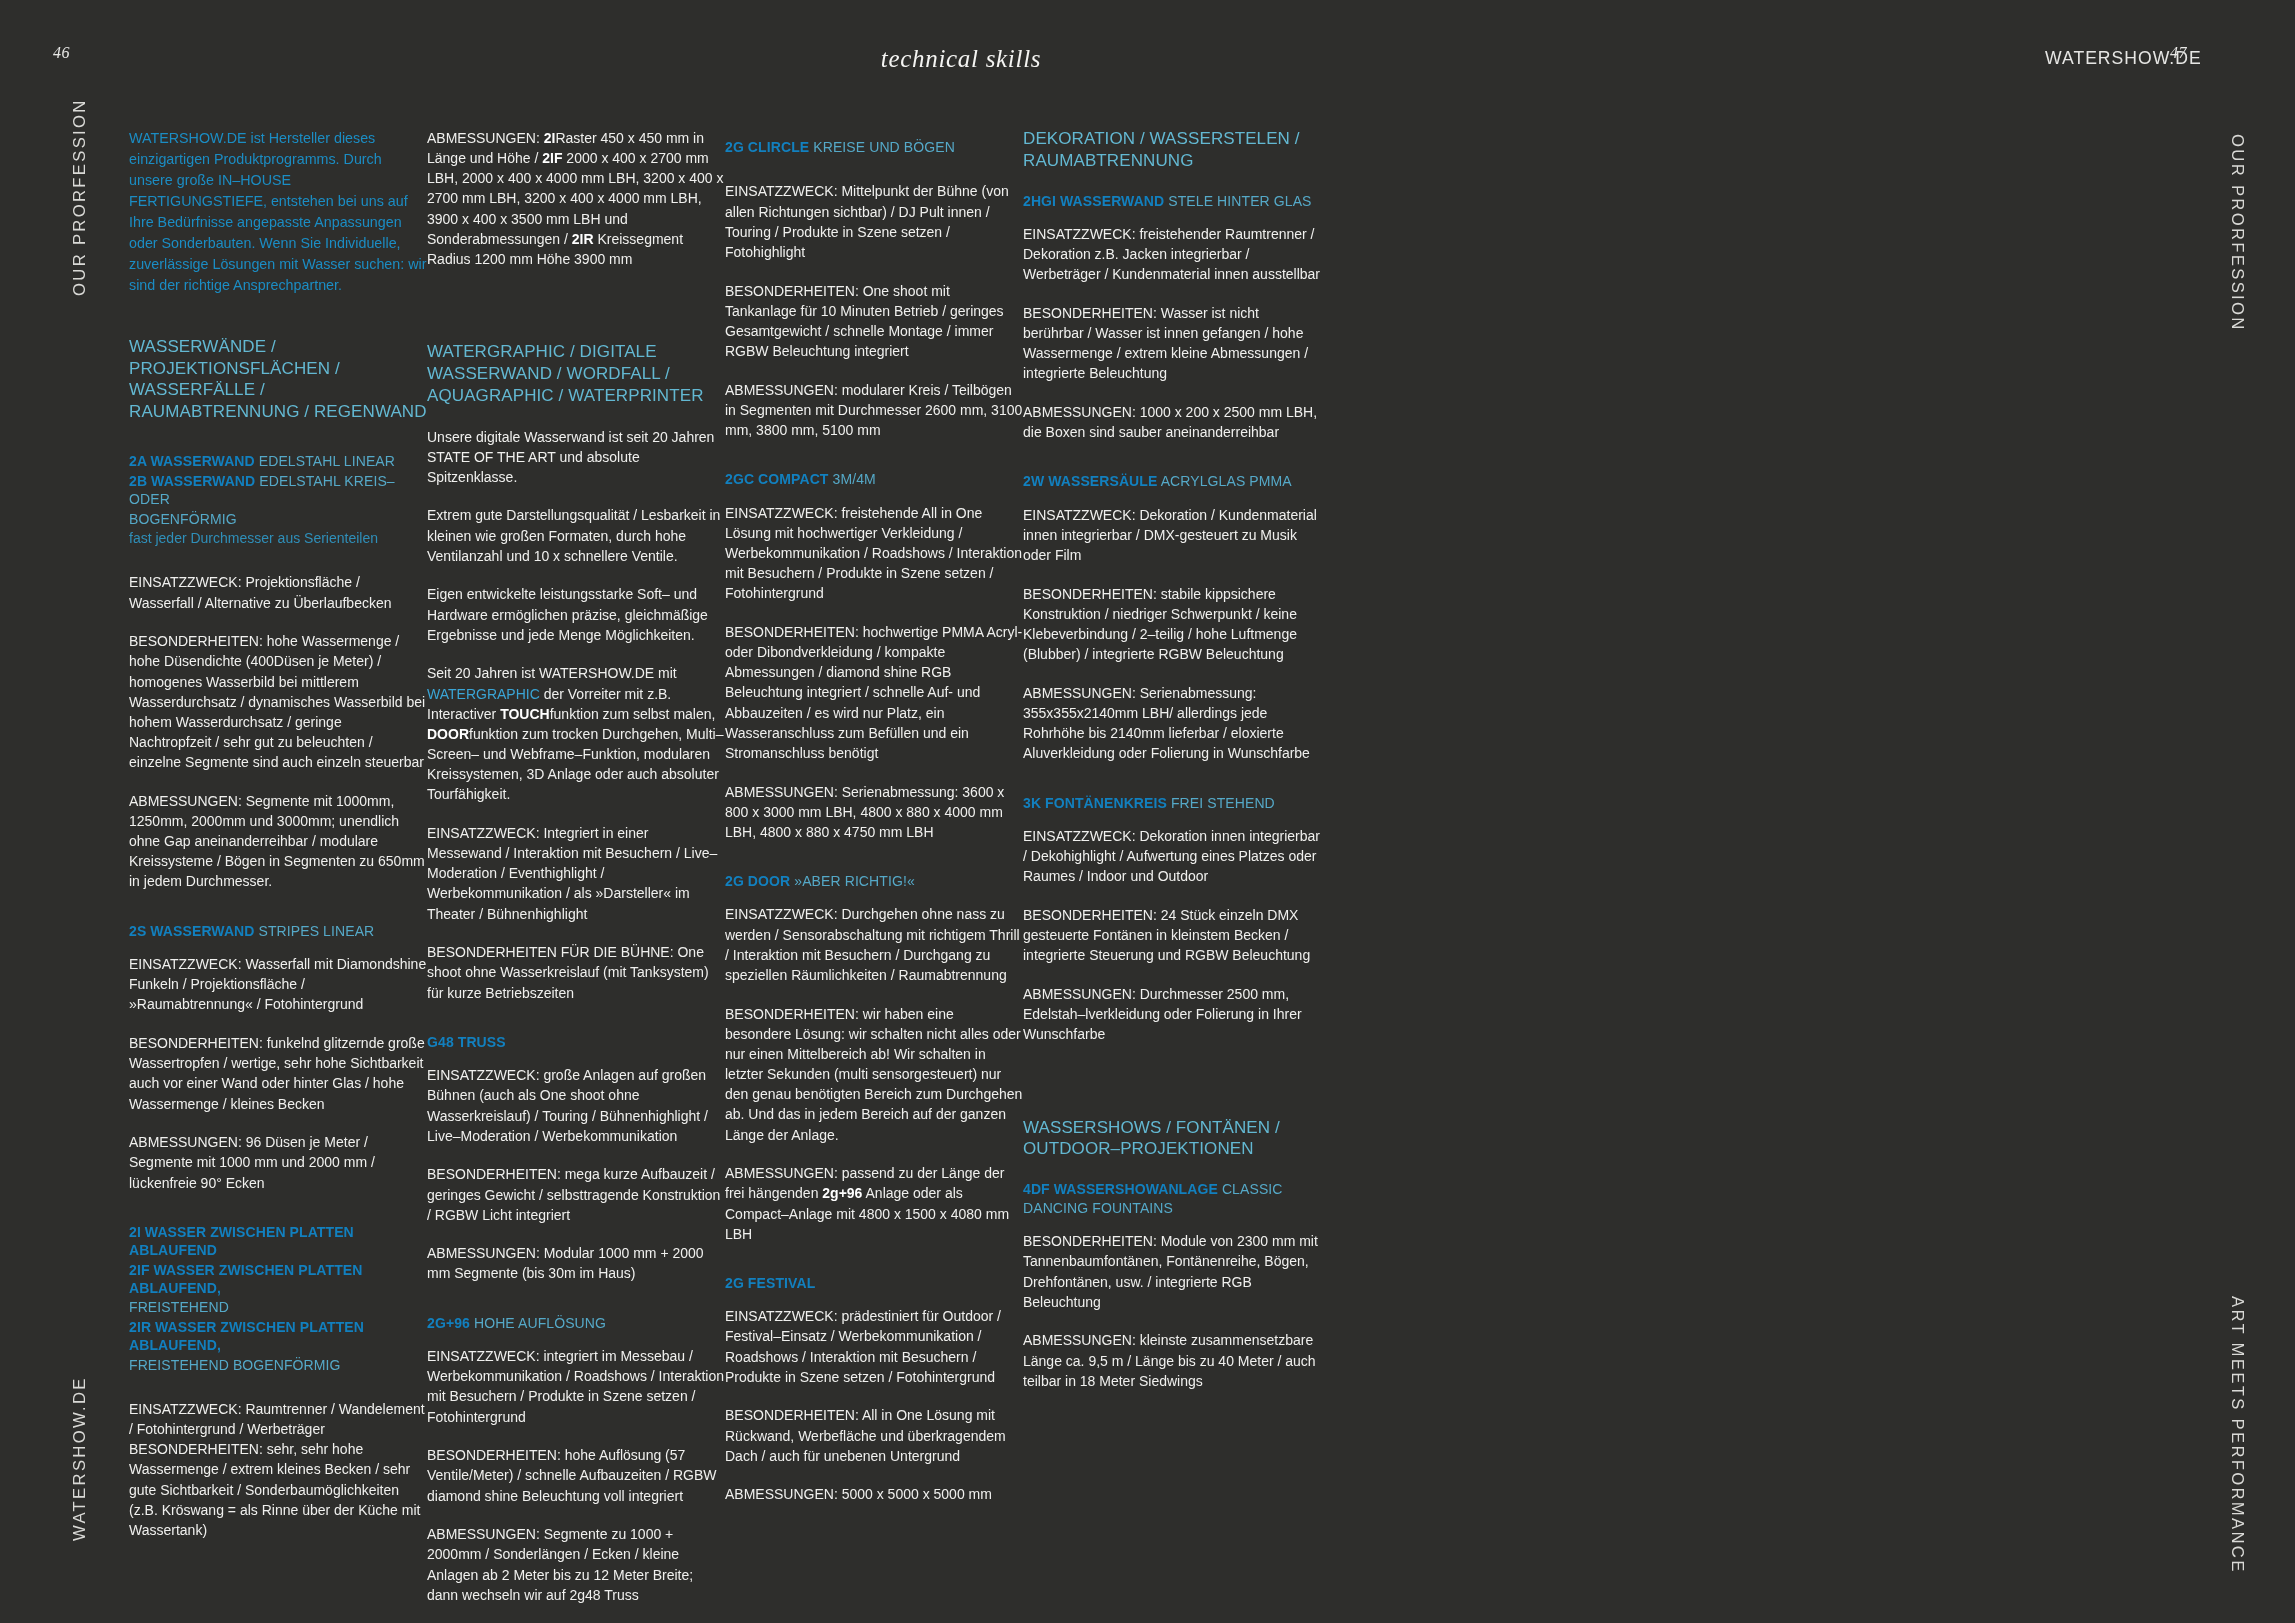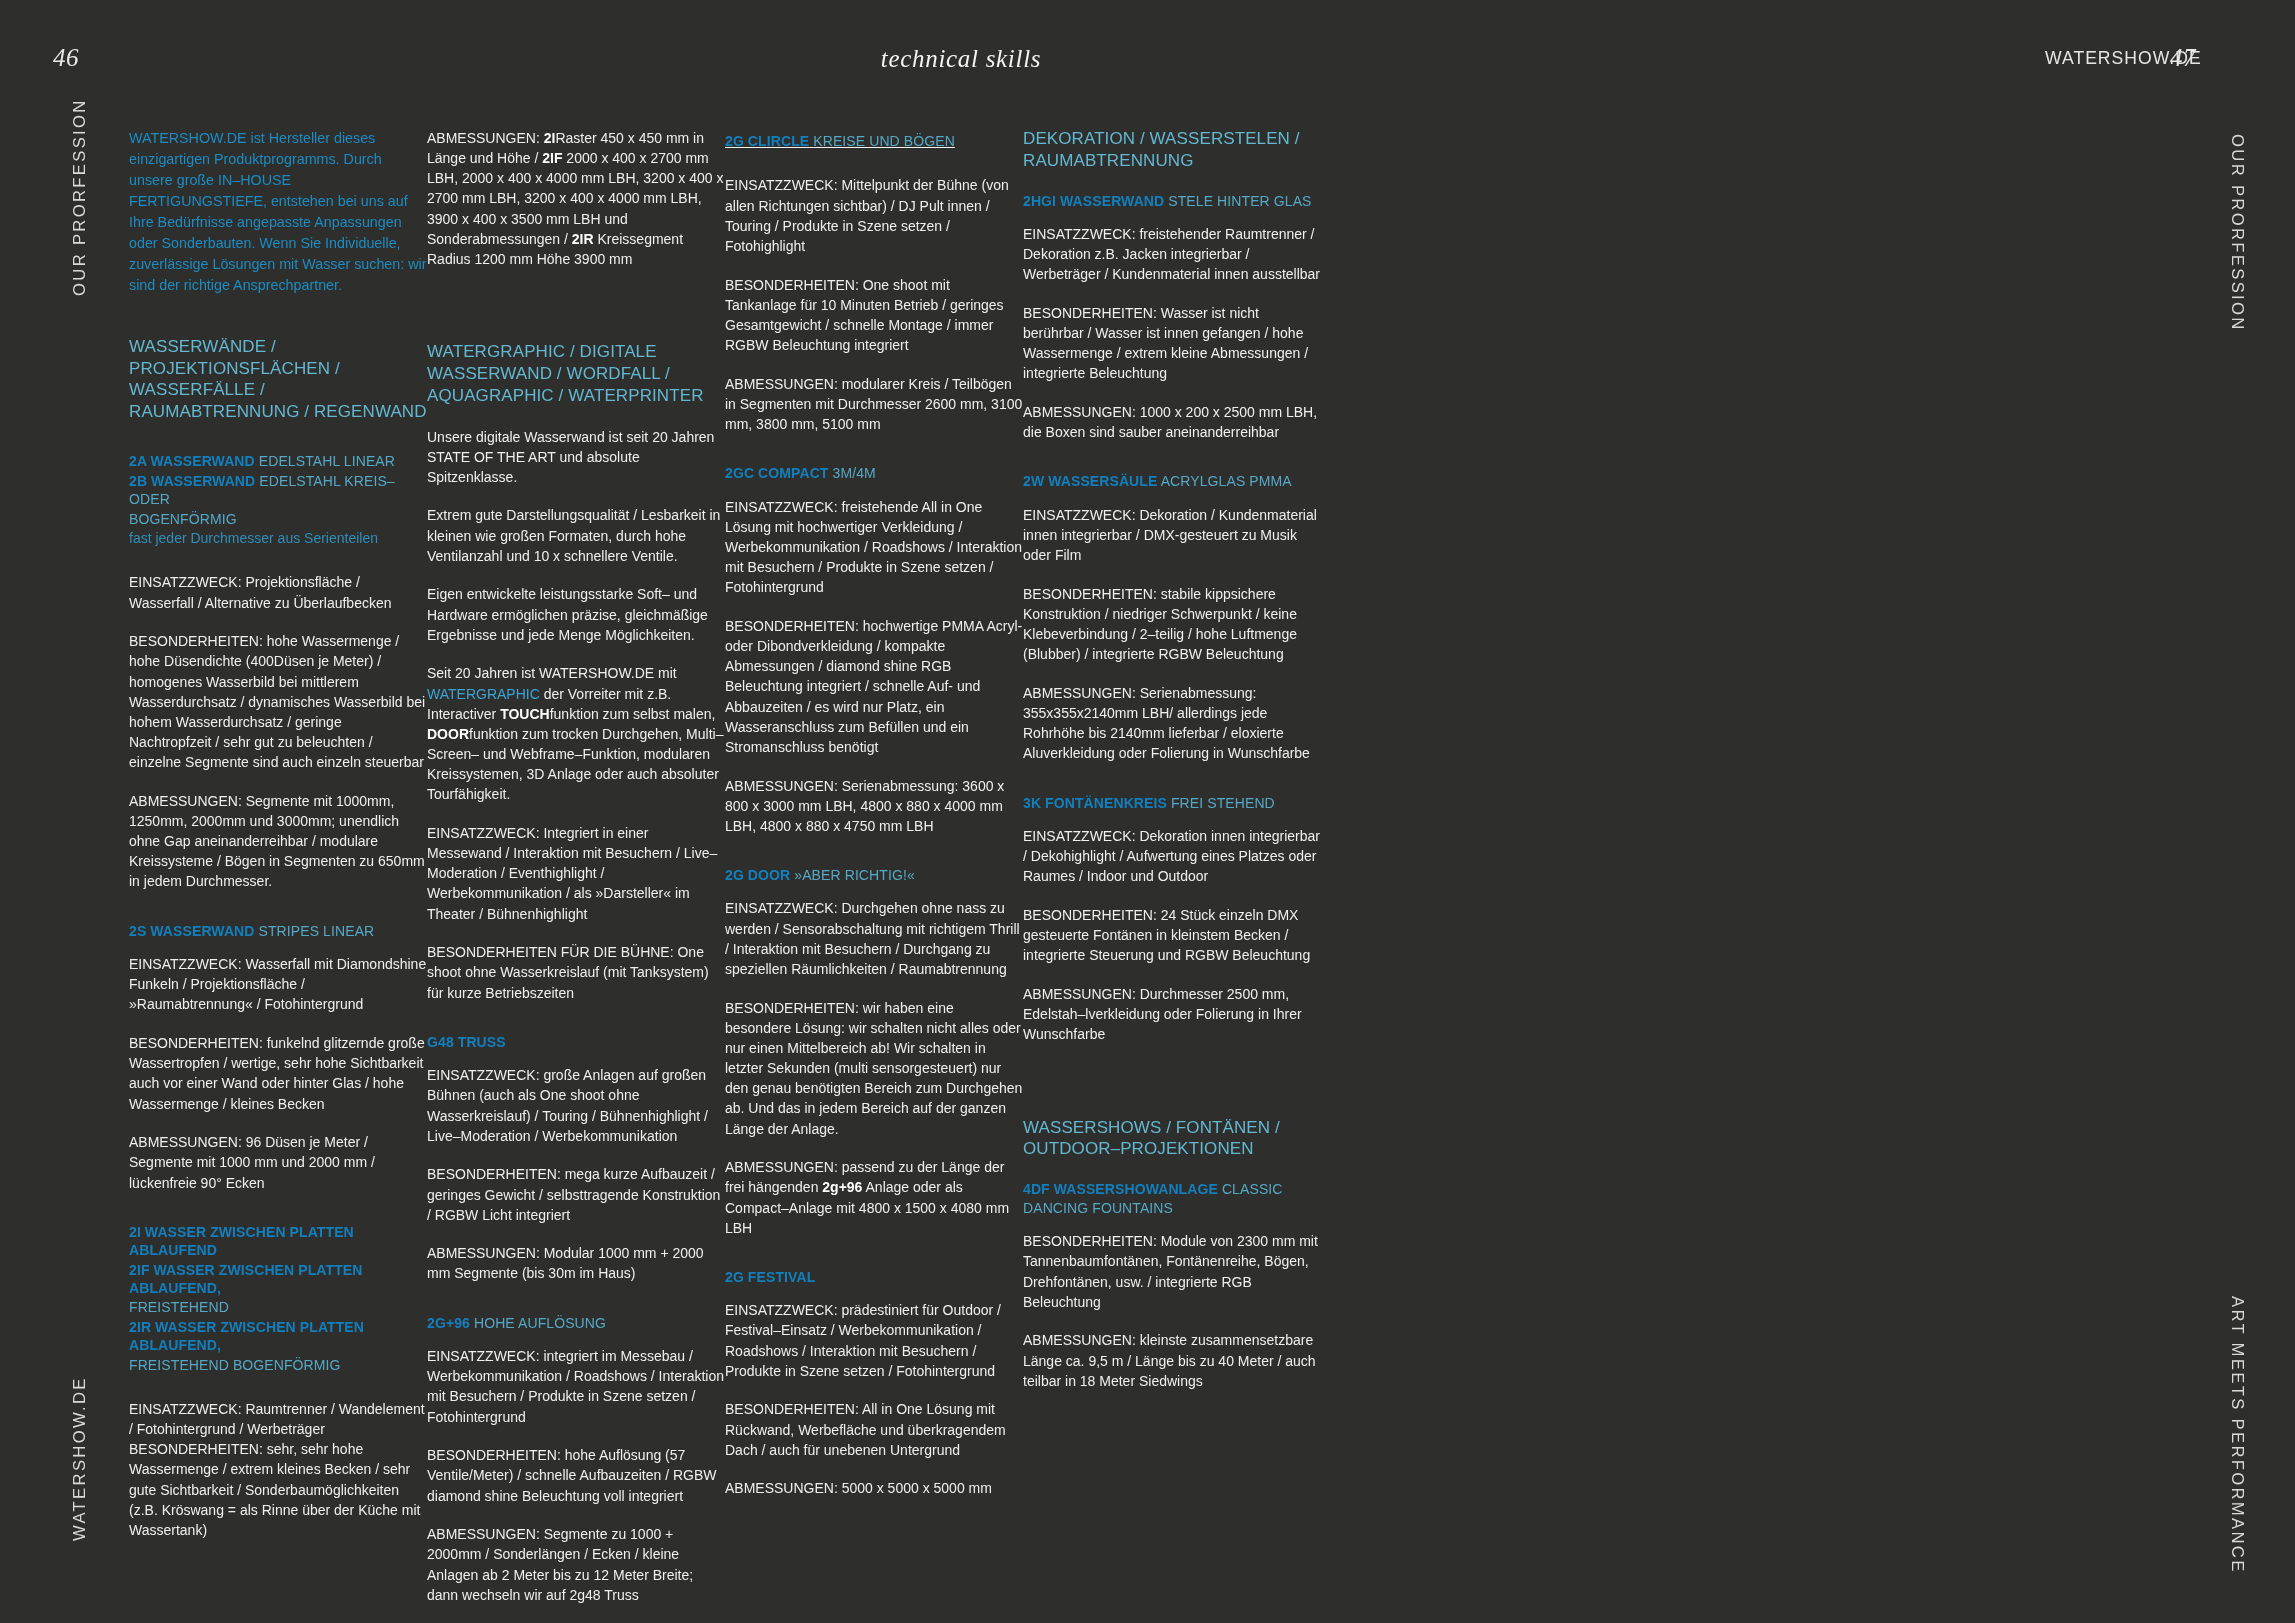--- a/index.html
+++ b/index.html
@@ -9,21 +9,21 @@
     font-family:"Liberation Sans","DejaVu Sans",sans-serif;
     color:#f2f2f0;
     position:relative;
     overflow:hidden;
   }
 
   
   .folio {
     position:absolute; top:44px;
     font-family:"Liberation Serif","DejaVu Serif",serif;
-    font-style:italic; font-size:25px; color:#e8e8e6; letter-spacing:0.5px;
+    font-style:italic; font-size:16px; color:#e8e8e6; letter-spacing:0.5px;
   }
   .folio-left  { left:53px; }
   .folio-right { left:2170px; }
   .runhead {
     position:absolute; top:45px; left:0; width:1922px;
     text-align:center;
     font-family:"Liberation Serif","DejaVu Serif",serif;
     font-style:italic; font-size:25px; color:#f4f4f2; letter-spacing:0.7px;
   }
   .brandmark {
@@ -186,21 +186,21 @@
         <span class="desc">HOHE AUFLÖSUNG</span>
       </div>
     </div>
 
     <div class="body">EINSATZZWECK: integriert im Messebau / Werbekommunikation / Roadshows / Interaktion mit Besuchern / Produkte in Szene setzen / Fotohintergrund</div>
     <div class="body">BESONDERHEITEN: hohe Auflösung (57 Ventile/Meter) / schnelle Aufbauzeiten / RGBW diamond shine Beleuchtung voll integriert</div>
     <div class="body">ABMESSUNGEN: Segmente zu 1000 + 2000mm / Sonderlängen / Ecken / kleine Anlagen ab 2 Meter bis zu 12 Meter Breite; dann wechseln wir auf 2g48 Truss</div>
   </div>
 
   <div class="col">
-    <div class="prod-group" style="margin-top:4px;text-decoration:underline;">
+    <div class="prod-group" style="margin-top:10px;">
       <div class="prod">
         <span class="code">2G CLIRCLE</span>
         <span class="desc">KREISE UND BÖGEN</span>
       </div>
     </div>
 
     <div class="gap-sm"></div>
     <div class="body">EINSATZZWECK:  Mittelpunkt der Bühne (von allen Richtungen sichtbar) / DJ Pult innen / Touring / Produkte in Szene setzen / Fotohighlight</div>
     <div class="body">BESONDERHEITEN: One shoot mit Tankanlage für 10 Minuten Betrieb / geringes Gesamtgewicht / schnelle Montage / immer RGBW Beleuchtung integriert</div>
     <div class="body">ABMESSUNGEN: modularer Kreis / Teilbögen in Segmenten mit Durchmesser 2600 mm, 3100 mm, 3800 mm, 5100 mm</div>

